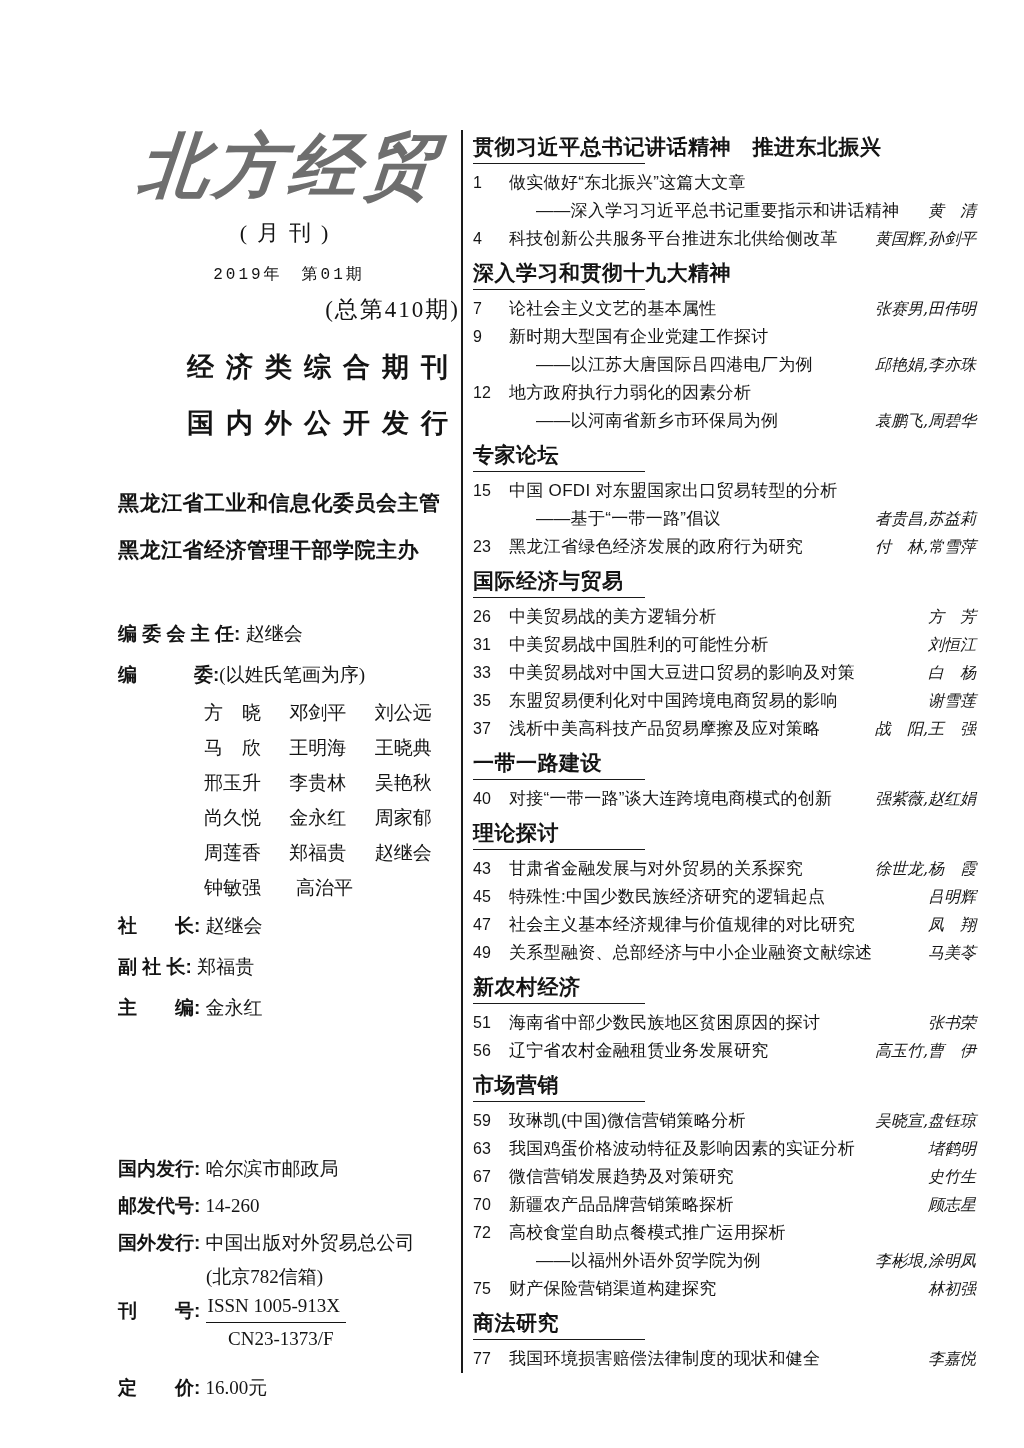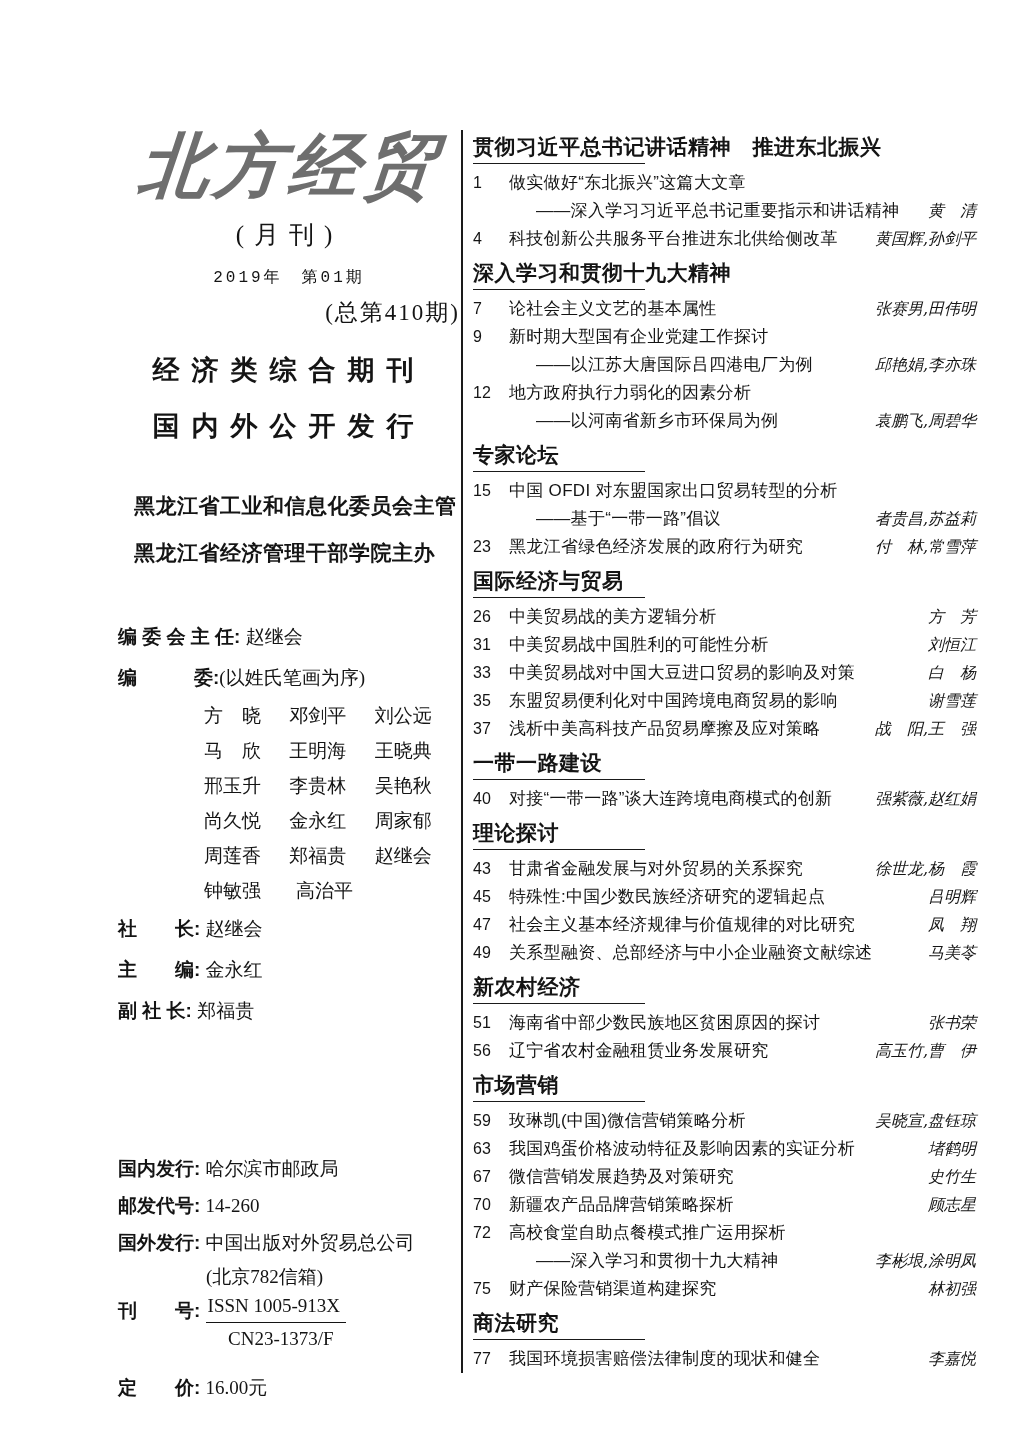--- a/index.html
+++ b/index.html
@@ -8,26 +8,26 @@
     font-family:"Liberation Sans",sans-serif; color:#141414; overflow:hidden;
   }
 
   
   .left-col { position:absolute; left:118px; top:122px; width:342px; }
   .logo {
     font-family:"DejaVu Serif",serif; font-style:italic; font-weight:bold;
     font-size:70px; color:#6e6e6e; letter-spacing:5px; text-align:center;
     transform:skewX(-5deg); line-height:1.25; white-space:nowrap;
   }
-  .monthly { text-align:center; font-family:"Liberation Serif",serif; font-size:25px; letter-spacing:10px; margin-top:8px; }
+  .monthly { text-align:center; font-family:"Liberation Serif",serif; font-size:22px; letter-spacing:10px; margin-top:8px; }
   .issue1  { text-align:center; font-family:Liberation Mono, monospace; font-size:16px; letter-spacing:3px; margin-top:16px; white-space:nowrap; }
   .issue2  { text-align:right; font-family:"Liberation Serif",serif; font-size:23px; letter-spacing:2px; margin-top:9px; white-space:nowrap; }
-  .type-line { text-align:center; font-weight:bold; font-size:27px; letter-spacing:12px; margin-top:24px; white-space:nowrap; }
+  .type-line { text-align:right; font-weight:bold; font-size:27px; letter-spacing:12px; margin-top:24px; white-space:nowrap; }
   .type-line + .type-line { margin-top:20px; }
-  .sponsor-block { margin-top:38px;margin-left:16px; }
+  .sponsor-block { margin-top:38px; }
   .sponsor-line { font-weight:bold; font-size:21px; line-height:47px; white-space:nowrap; letter-spacing:0.5px; }
 
   .ed-block { margin-top:40px; font-size:19px; }
   .ed-line  { line-height:41px; white-space:nowrap; }
   .ed-label { font-weight:bold; }
   .ed-value { font-family:"Liberation Serif",serif; }
   .members  { margin-left:86px; font-family:"Liberation Serif",serif; }
   .member-row { display:flex; line-height:35px; }
   .member   { width:78px; white-space:nowrap; margin-right:14px; }
 
@@ -113,26 +113,26 @@
           <div class="member-row">
             <span class="member">钟敏强</span>
             <span class="member">高治平</span>
           </div>
         </div>
       <div class="ed-line">
         <span class="ed-label">社　　长:</span>
         <span class="ed-value">赵继会</span>
       </div>
       <div class="ed-line">
+        <span class="ed-label">副 社 长:</span>
+        <span class="ed-value">郑福贵</span>
+      </div>
+      <div class="ed-line">
         <span class="ed-label">主　　编:</span>
         <span class="ed-value">金永红</span>
-      </div>
-      <div class="ed-line">
-        <span class="ed-label">副 社 长:</span>
-        <span class="ed-value">郑福贵</span>
       </div>
     </div>
   </div>
 
   <div class="pub-block">
     <div class="pub-line">
       <span class="pub-label">国内发行:</span>
       <span class="pub-value">哈尔滨市邮政局</span>
     </div>
     <div class="pub-line">
@@ -311,21 +311,21 @@
         <span class="toc-title">新疆农产品品牌营销策略探析</span>
         <span class="toc-authors">顾志星</span>
       </div>
       <div class="toc-row">
         <span class="toc-page">72</span>
         <span class="toc-title">高校食堂自助点餐模式推广运用探析</span>
         <span class="toc-authors"></span>
       </div>
       <div class="toc-row sub">
         <span class="toc-page"></span>
-        <span class="toc-title">——深入学习和贯彻十九大精神</span>
+        <span class="toc-title">——以福州外语外贸学院为例</span>
         <span class="toc-authors">李彬垠,涂明凤</span>
       </div>
       <div class="toc-row">
         <span class="toc-page">75</span>
         <span class="toc-title">财产保险营销渠道构建探究</span>
         <span class="toc-authors">林初强</span>
       </div>
       <div class="toc-section-title">商法研究</div>
       <div class="toc-underline"></div>
       <div class="toc-row">

